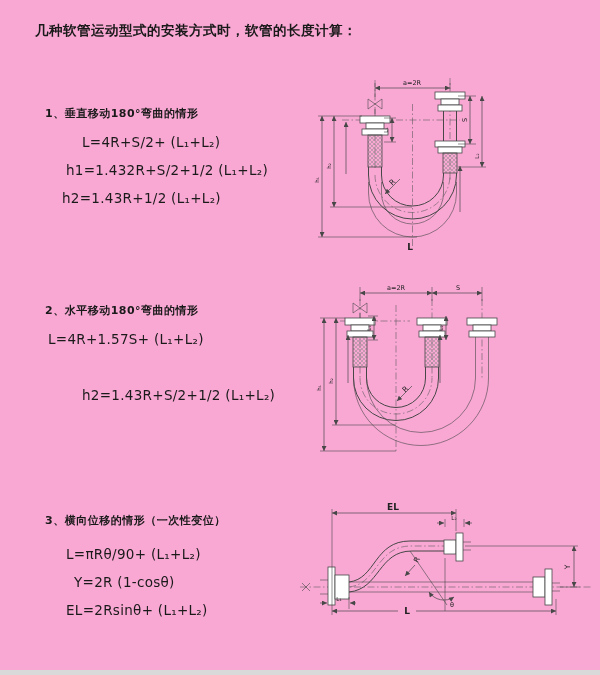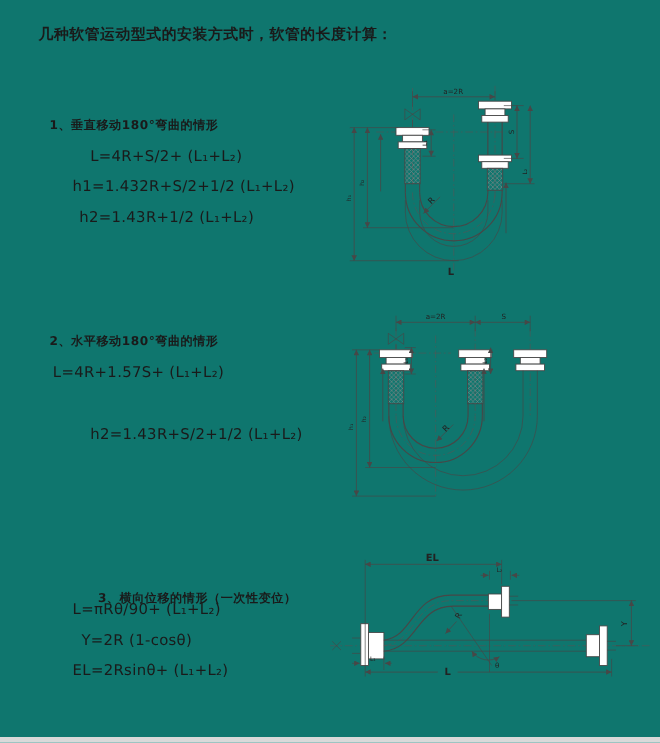--- a/index.html
+++ b/index.html
@@ -1,16 +1,16 @@
 <!DOCTYPE html>
 <html><head>
 <meta charset="utf-8">
 <style>
   html,body{margin:0;padding:0;background:#fff;}
-  .page{position:relative;width:600px;height:675px;background:#0f766e;overflow:hidden;
+  .page{position:relative;width:600px;height:675px;background:#f9a8d4;overflow:hidden;
         font-family:"DejaVu Sans","Liberation Sans",sans-serif;color:#1a1a1a;}
   .abs{position:absolute;white-space:nowrap;}
   .title{font-size:13.5px;font-weight:600;letter-spacing:.5px;}
   .sec-head{font-size:11px;font-weight:600;letter-spacing:.5px;text-align:right;}
   .formula{font-size:13.5px;font-weight:500;letter-spacing:.3px;}
   svg{position:absolute;overflow:visible;}
   .s  {stroke:#474747;fill:none;stroke-width:1;}
   .st {stroke:#474747;fill:none;stroke-width:.6;}
   .dim{stroke:#474747;fill:none;stroke-width:.7;}
   .cl {stroke:#555;fill:none;stroke-width:.55;stroke-dasharray:7 2.5 1.5 2.5;}
@@ -24,27 +24,27 @@
 </head>
 <body>
 
 <div class="page">
 
   <div class="abs title" style="left:35px;top:22px;">几种软管运动型式的安装方式时，软管的长度计算：</div>
 
   <div class="abs sec-head" style="left:45px;top:106px;">1、垂直移动180°弯曲的情形</div>
   <div class="abs formula" style="left:82px;top:134px;">L=4R+S/2+ (L₁+L₂)</div>
   <div class="abs formula" style="left:66px;top:162px;">h1=1.432R+S/2+1/2 (L₁+L₂)</div>
-  <div class="abs formula" style="left:72px;top:190px;">h2=1.43R+1/2 (L₁+L₂)</div>
+  <div class="abs formula" style="left:62px;top:190px;">h2=1.43R+1/2 (L₁+L₂)</div>
 
   <div class="abs sec-head" style="left:45px;top:303px;">2、水平移动180°弯曲的情形</div>
   <div class="abs formula" style="left:48px;top:331px;">L=4R+1.57S+ (L₁+L₂)</div>
   <div class="abs formula" style="left:82px;top:387px;">h2=1.43R+S/2+1/2 (L₁+L₂)</div>
 
-  <div class="abs sec-head" style="left:45px;top:536px;margin-left:44px;">3、横向位移的情形（一次性变位）</div>
+  <div class="abs sec-head" style="left:45px;top:513px;">3、横向位移的情形（一次性变位）</div>
   <div class="abs formula" style="left:66px;top:546px;">L=πRθ/90+ (L₁+L₂)</div>
   <div class="abs formula" style="left:74px;top:574px;">Y=2R (1-cosθ)</div>
   <div class="abs formula" style="left:66px;top:602px;">EL=2Rsinθ+ (L₁+L₂)</div>
 
   <svg style="left:312px;top:70px;" width="282" height="192" viewBox="0 0 282 192">
     <defs>
       <marker id="arr1" viewBox="0 0 10 10" refX="10" refY="5" markerWidth="6" markerHeight="5" markerUnits="userSpaceOnUse" orient="auto-start-reverse">
         <path d="M0,0 L10,5 L0,10 z" fill="#474747"></path>
       </marker>
       <pattern id="hatch1" width="4" height="4" patternUnits="userSpaceOnUse">

